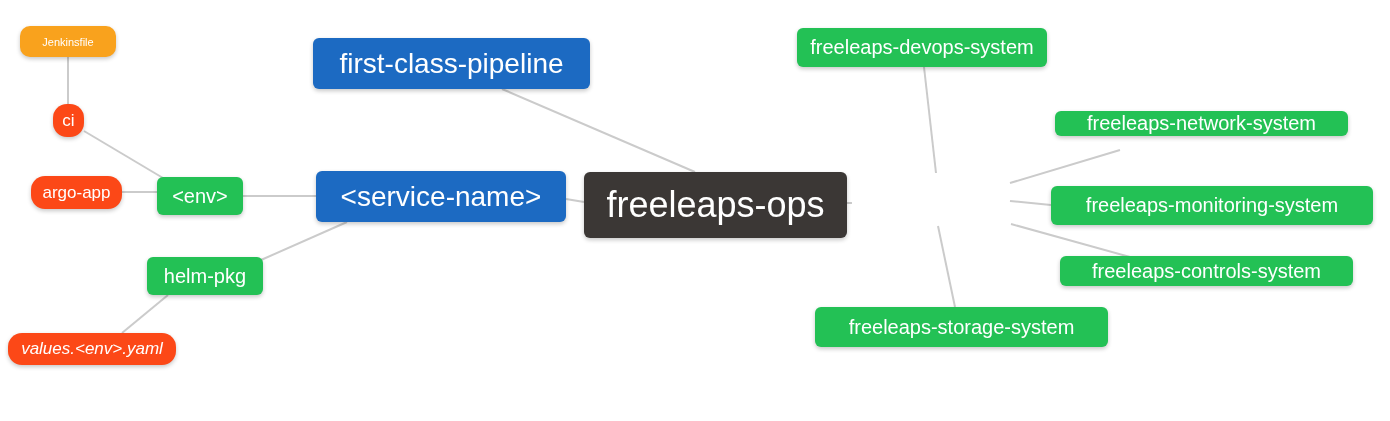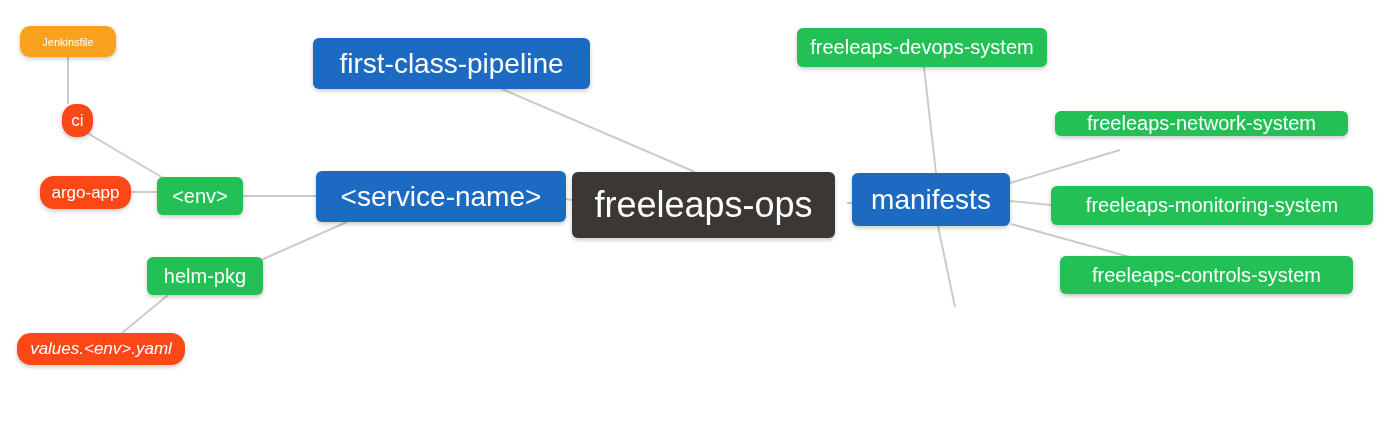--- a/index.html
+++ b/index.html
@@ -28,38 +28,38 @@
     color:var(--c-text);
     white-space:nowrap;
     border-radius:6px;
     box-shadow:0 2px 4px rgba(0,0,0,.22);
     cursor:pointer;
     user-select:none;
   }
   .lv-root { background:var(--c-root); font-size:36px; }
   .lv-1    { background:var(--c-l1);   font-size:28px; }
   .lv-2    { background:var(--c-l2);   font-size:20px; }
-  .lv-3    { background:var(--c-l3);   font-size:17px; border-radius:14px;margin-left:9px; }
+  .lv-3    { background:var(--c-l3);   font-size:17px; border-radius:14px; }
   .lv-4    { background:var(--c-l4);   font-size:11px; border-radius:10px; }
 
   
   .n-jenkinsfile     { left:20px;   top:26px;  width:96px;  height:31px; }
   .n-ci              { left:53px;   top:104px; width:31px;  height:33px; }
   .n-argo-app        { left:31px;   top:176px; width:91px;  height:33px;text-align:right; }
   .n-env             { left:157px;  top:177px; width:86px;  height:38px; }
   .n-helm-pkg        { left:147px;  top:257px; width:116px; height:38px; }
   .n-values-yaml     { left:8px;    top:333px; width:168px; height:32px;font-style:italic; }
   .n-first-class     { left:313px;  top:38px;  width:277px; height:51px; }
   .n-service-name    { left:316px;  top:171px; width:250px; height:51px; }
-  .n-freeleaps-ops   { left:572px;  top:172px; width:263px; height:66px; }
+  .n-freeleaps-ops   { left:584px;  top:172px; width:263px; height:66px; }
   .n-manifests       { left:852px;  top:173px; width:158px; height:53px; }
   .n-devops-system   { left:797px;  top:28px;  width:250px; height:39px; }
   .n-network-system  { left:1055px; top:111px; width:293px; height:25px; }
   .n-monitoring-sys  { left:1051px; top:186px; width:322px; height:39px;text-align:center; }
-  .n-controls-system { left:1060px; top:256px; width:293px; height:38px; }
+  .n-controls-system { left:1060px; top:256px; width:293px; height:30px; }
   .n-storage-system  { left:815px;  top:307px; width:293px; height:40px; }
 </style>
 </head>
 <body>
 
 <div class="canvas">
 
   <svg class="edges" viewBox="0 0 1390 421">
     <line x1="68" y1="57" x2="68" y2="104"></line>
     <line x1="84" y1="131" x2="163" y2="178"></line>
@@ -79,19 +79,19 @@
 
   <div class="node lv-4 n-jenkinsfile">Jenkinsfile</div>
   <div class="node lv-3 n-ci">ci</div>
   <div class="node lv-3 n-argo-app">argo-app</div>
   <div class="node lv-2 n-env">&lt;env&gt;</div>
   <div class="node lv-2 n-helm-pkg">helm-pkg</div>
   <div class="node lv-3 n-values-yaml">values.&lt;env&gt;.yaml</div>
   <div class="node lv-1 n-first-class">first-class-pipeline</div>
   <div class="node lv-1 n-service-name">&lt;service-name&gt;</div>
   <div class="node lv-root n-freeleaps-ops">freeleaps-ops</div>
-  <div class="node lv-1 n-manifests">manifests</div>
   <div class="node lv-2 n-devops-system">freeleaps-devops-system</div>
   <div class="node lv-2 n-network-system">freeleaps-network-system</div>
   <div class="node lv-2 n-monitoring-sys">freeleaps-monitoring-system</div>
   <div class="node lv-2 n-controls-system">freeleaps-controls-system</div>
+  <div class="node lv-2 n-storage-system">freeleaps-storage-system</div>
 
 </div>
 
 </body></html>

